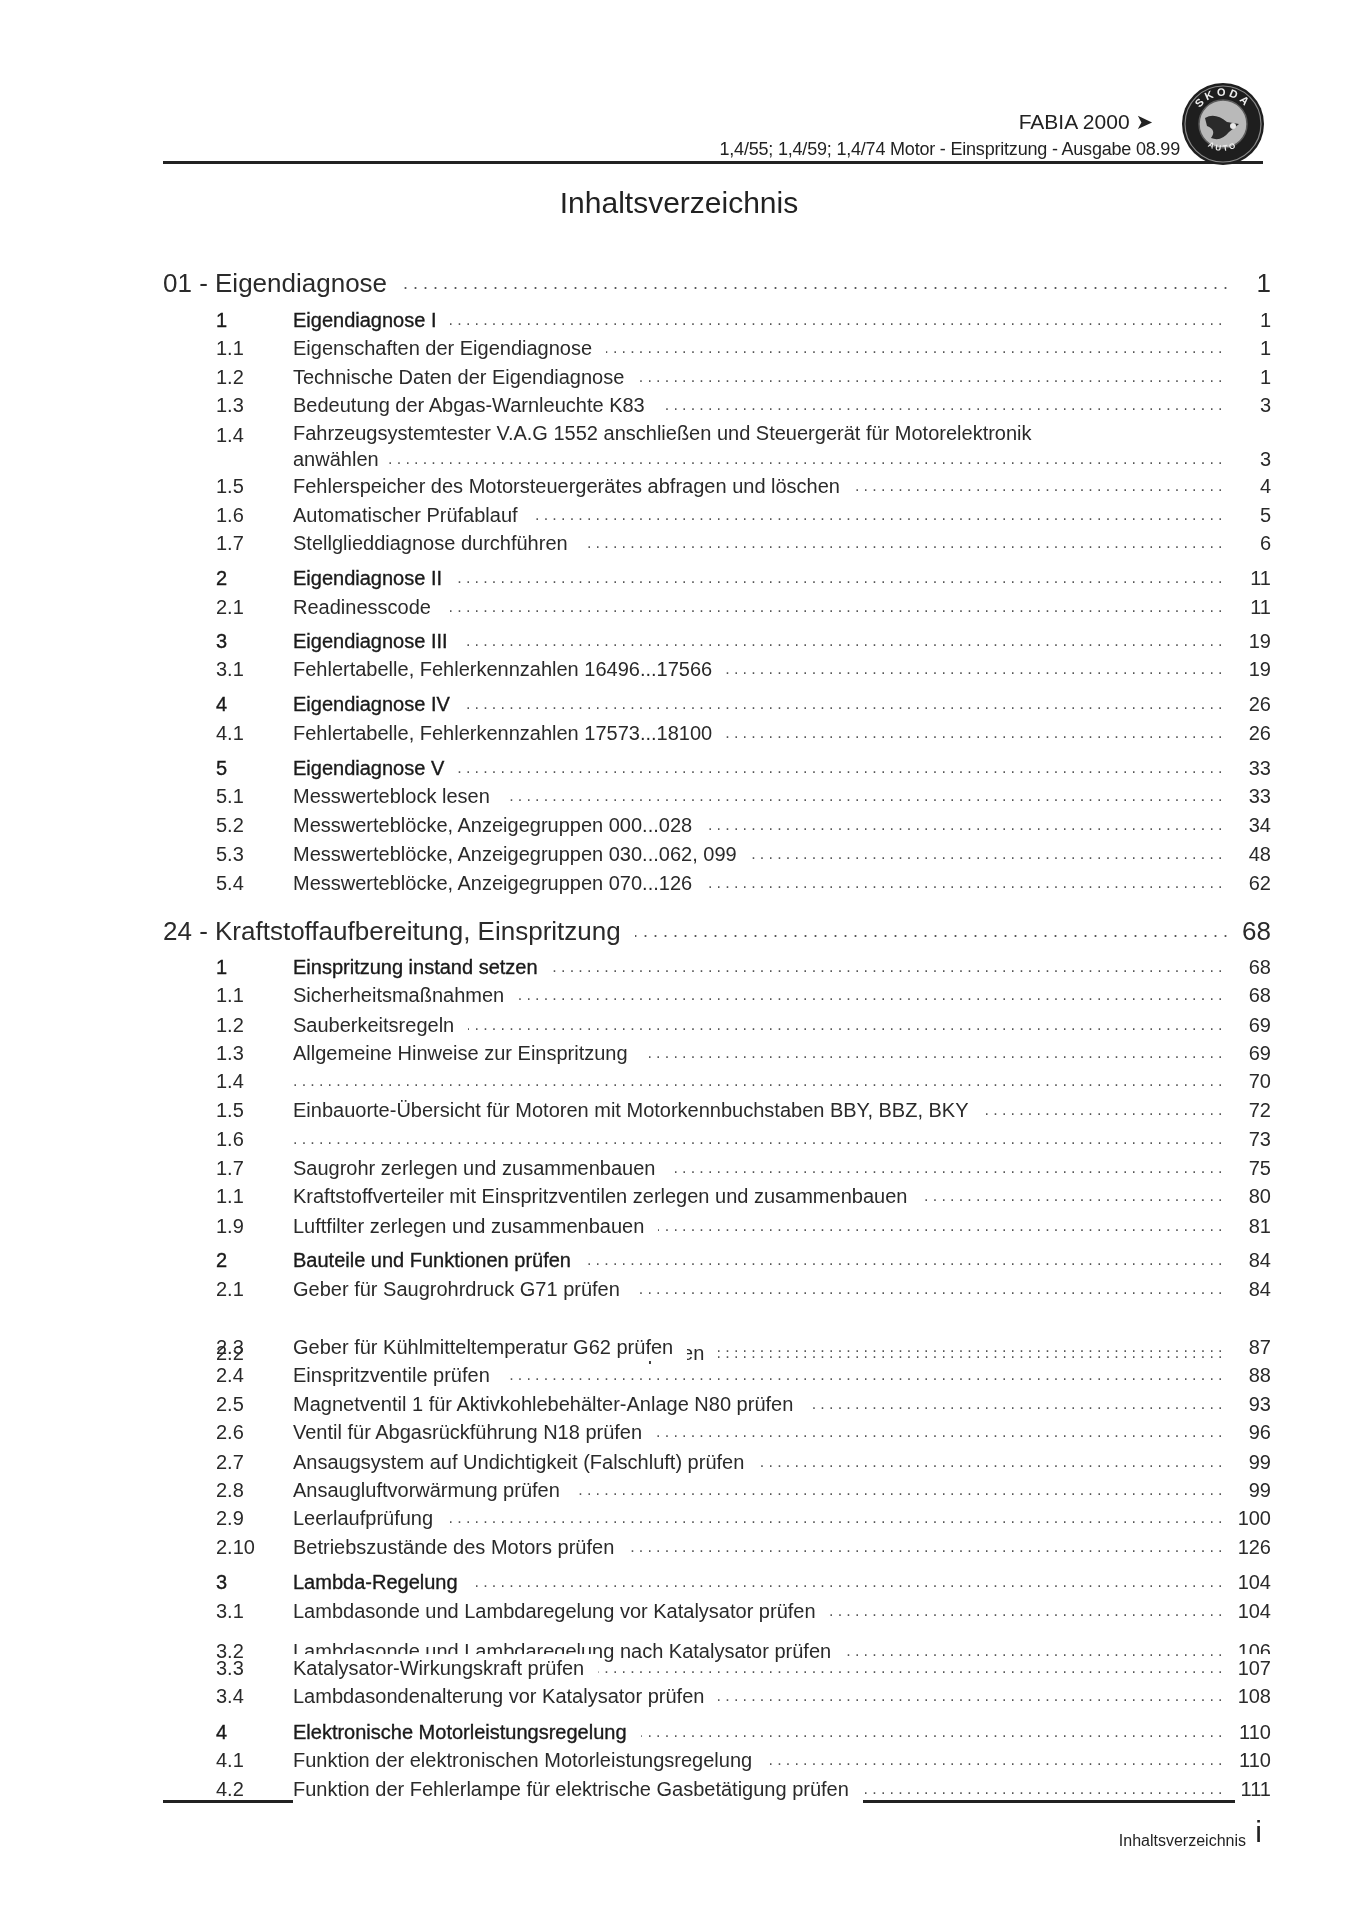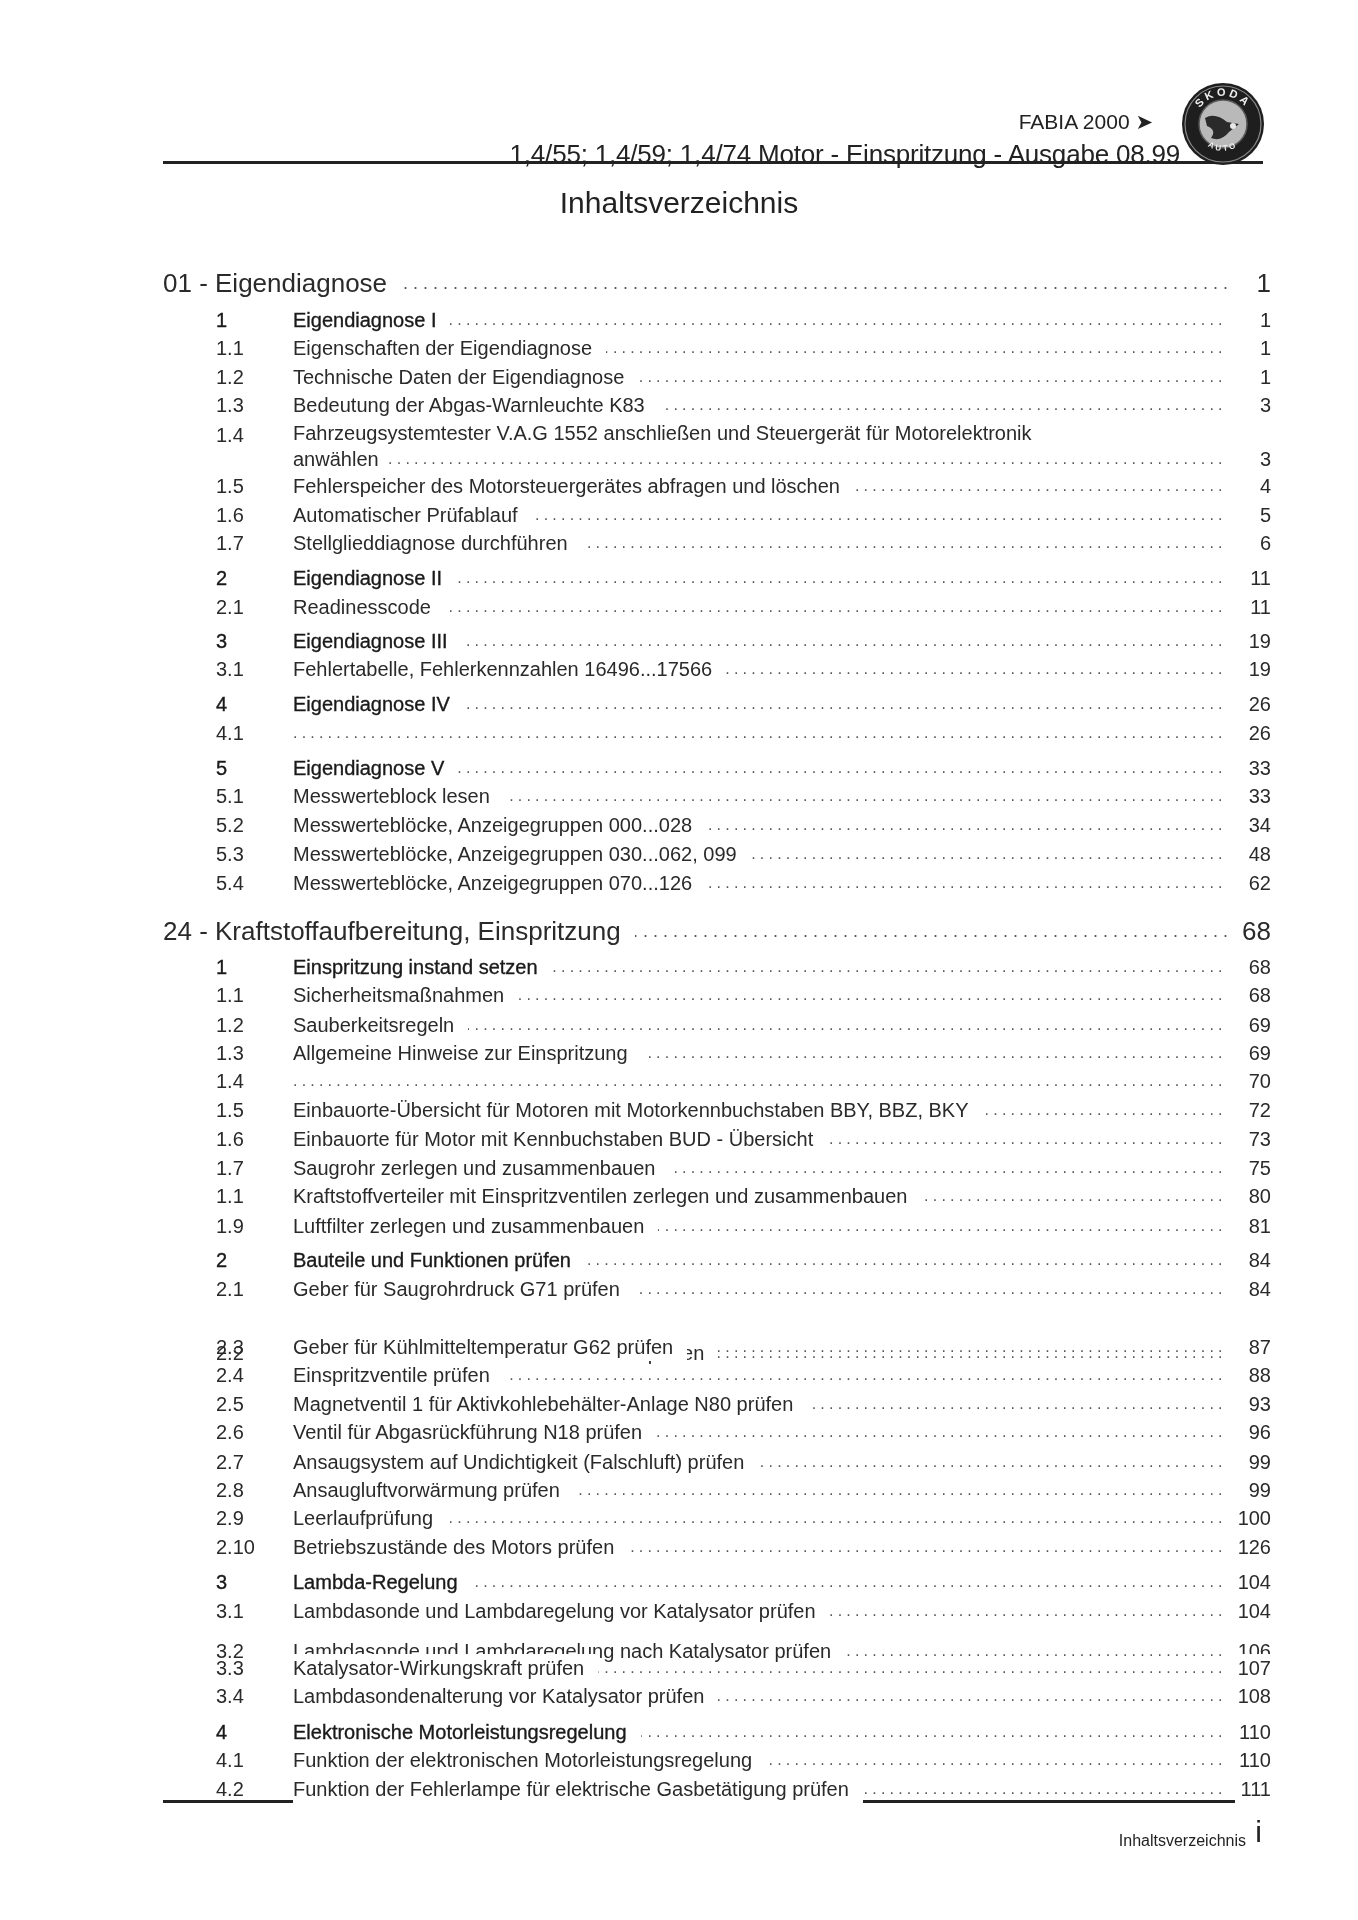--- a/index.html
+++ b/index.html
@@ -1,19 +1,19 @@
 <!DOCTYPE html>
 <html><head>
 <meta charset="utf-8">
 <style>
   html, body { margin:0; padding:0; background:#ffffff; }
   body { width:1358px; height:1920px; position:relative; overflow:hidden;
          font-family:"Liberation Sans", sans-serif; color:#1a1a1a; }
   .hdr-model { position:absolute; right:205px; top:110px; font-size:21px; color:#222; white-space:nowrap; }
-  .hdr-sub { position:absolute; right:178px; top:139px; font-size:26px; color:#222; white-space:nowrap; letter-spacing:-0.2px;text-align:right; }
+  .hdr-sub { position:absolute; right:178px; top:139px; font-size:18px; color:#222; white-space:nowrap; letter-spacing:-0.2px;text-align:right; }
   .hdr-rule { position:absolute; left:163px; top:161px; width:1100px; height:3px; background:#222; }
   .logo { position:absolute; left:1181px; top:82px; width:84px; height:84px; }
   .title { position:absolute; left:0; width:1358px; top:186px; text-align:center; font-size:30px; color:#222; }
   .toc { position:absolute; left:163px; top:0; width:1108px; }
   .row { position:absolute; left:0; width:1108px; height:28px; display:flex; align-items:baseline; font-size:20px; line-height:28px; color:#2a2a2a; }
   .row .num { position:absolute; left:53px; }
   .row .lbl { position:absolute; left:130px; white-space:nowrap; background:#fff; padding-right:14px; z-index:2; }
   .row .dots { position:absolute; left:130px; right:44px; overflow:hidden; white-space:nowrap; color:#555; letter-spacing:4.2px; font-size:16px; z-index:1; }
   .row .pg { position:absolute; right:0; text-align:right; background:#fff; padding-left:6px; z-index:2; }
   .row.sub .lbl, .row.sub .num { color:#1a1a1a; font-weight:normal; -webkit-text-stroke:0.35px #1a1a1a; }
@@ -138,20 +138,21 @@
     </div>
     <div class="row sub" style="top: 690px;">
       <span class="num">4</span>
       <span class="dots">....................................................................................................................................................</span>
       <span class="lbl">Eigendiagnose IV</span>
       <span class="pg">26</span>
     </div>
     <div class="row item" style="top: 719px;">
       <span class="num">4.1</span>
       <span class="dots">....................................................................................................................................................</span>
+      <span class="lbl">Fehlertabelle, Fehlerkennzahlen 17573...18100</span>
       <span class="pg">26</span>
     </div>
     <div class="row sub" style="top: 754px;">
       <span class="num">5</span>
       <span class="dots">....................................................................................................................................................</span>
       <span class="lbl">Eigendiagnose V</span>
       <span class="pg">33</span>
     </div>
     <div class="row item" style="top: 782px;">
       <span class="num">5.1</span>
@@ -213,21 +214,20 @@
     </div>
     <div class="row item" style="top: 1096px;">
       <span class="num">1.5</span>
       <span class="dots">....................................................................................................................................................</span>
       <span class="lbl">Einbauorte-Übersicht für Motoren mit Motorkennbuchstaben BBY, BBZ, BKY</span>
       <span class="pg">72</span>
     </div>
     <div class="row item" style="top: 1125px;">
       <span class="num">1.6</span>
       <span class="dots">....................................................................................................................................................</span>
-      <span class="lbl">Einbauorte für Motor mit Kennbuchstaben BUD - Übersicht</span>
       <span class="pg">73</span>
     </div>
     <div class="row item" style="top: 1154px;">
       <span class="num">1.7</span>
       <span class="dots">....................................................................................................................................................</span>
       <span class="lbl">Saugrohr zerlegen und zusammenbauen</span>
       <span class="pg">75</span>
     </div>
     <div class="row item" style="top: 1182px;">
       <span class="num">1.1</span>

